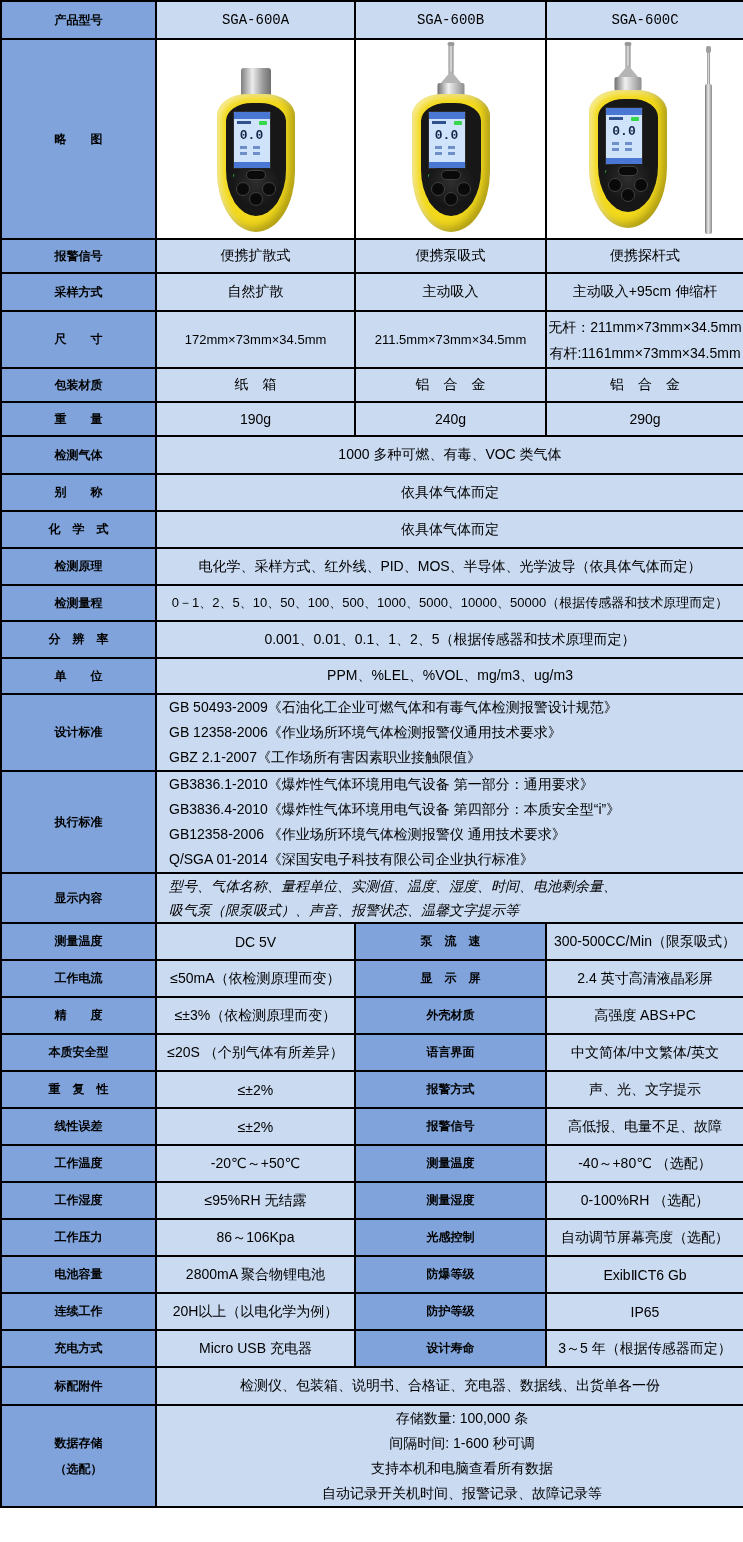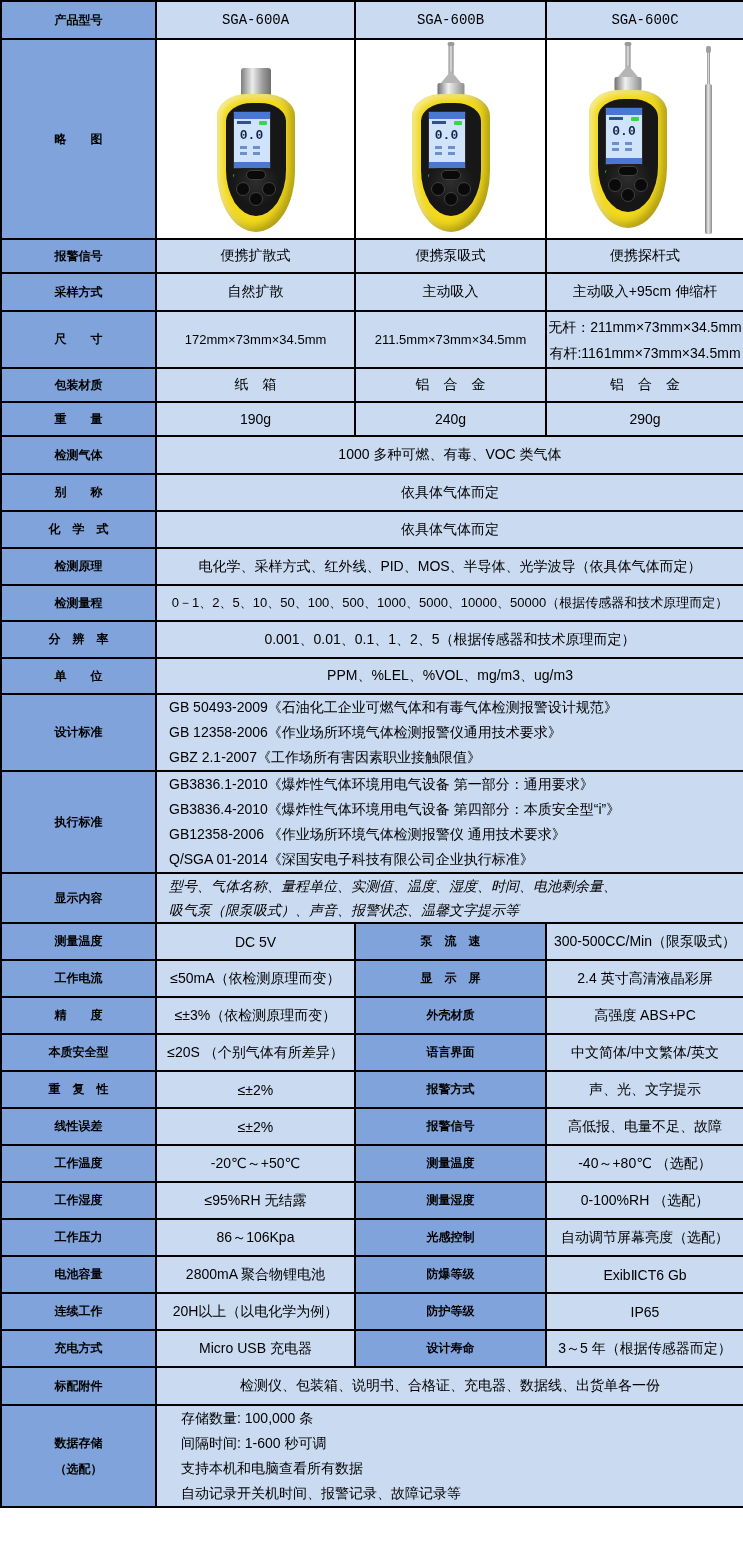--- a/index.html
+++ b/index.html
@@ -17,21 +17,21 @@
   table.spec td{background:var(--val);font-size:14px;text-align:center;margin-top:15px;}
   td.lft{text-align:left;padding-left:12px;padding-right:6px;}
   td.model{font-family:"Liberation Mono","DejaVu Sans Mono",monospace;font-size:15px;}
   tr.imgs td{background:#fff;}
   .r38{height:38px}.r200{height:200px}.r34{height:34px}.r37{height:37px}.r36{height:36px}
   .r57{height:57px}.r52{height:36px}.r76{height:76px}.r101{height:101px}
   .lines div{line-height:25px;text-align:left;padding-left:12px;}
   .lines2 div{line-height:24px;text-align:left;padding-left:12px;font-style:italic;}
   td.csize{font-size:13px;text-align:left;padding-left:8px;}
   td.csize div{line-height:26px;}
-  .stor div{line-height:25px;text-align:left;padding-left:24px;}
+  .stor div{line-height:25px;text-align:center;padding-left:24px;}
   th .two{line-height:26px;}
 
   
   .cellimg{width:100%;height:100%;display:flex;align-items:center;justify-content:center;}
   .dev{position:relative;width:96px;height:190px;}
   .d-cap{position:absolute;top:24px;left:50%;transform:translateX(-50%);width:30px;height:28px;
     background:linear-gradient(90deg,#7e7e7e,#ececec 38%,#9c9c9c 72%,#6f6f6f);border-radius:3px 3px 1px 1px;}
   .d-rod{position:absolute;top:0;left:50%;transform:translateX(-50%);width:5px;height:30px;
     background:linear-gradient(90deg,#8a8a8a,#e5e5e5,#7d7d7d);}
   .d-rod::before{content:"";position:absolute;top:-2px;left:-1px;width:7px;height:4px;background:#9a9a9a;border-radius:2px;}

